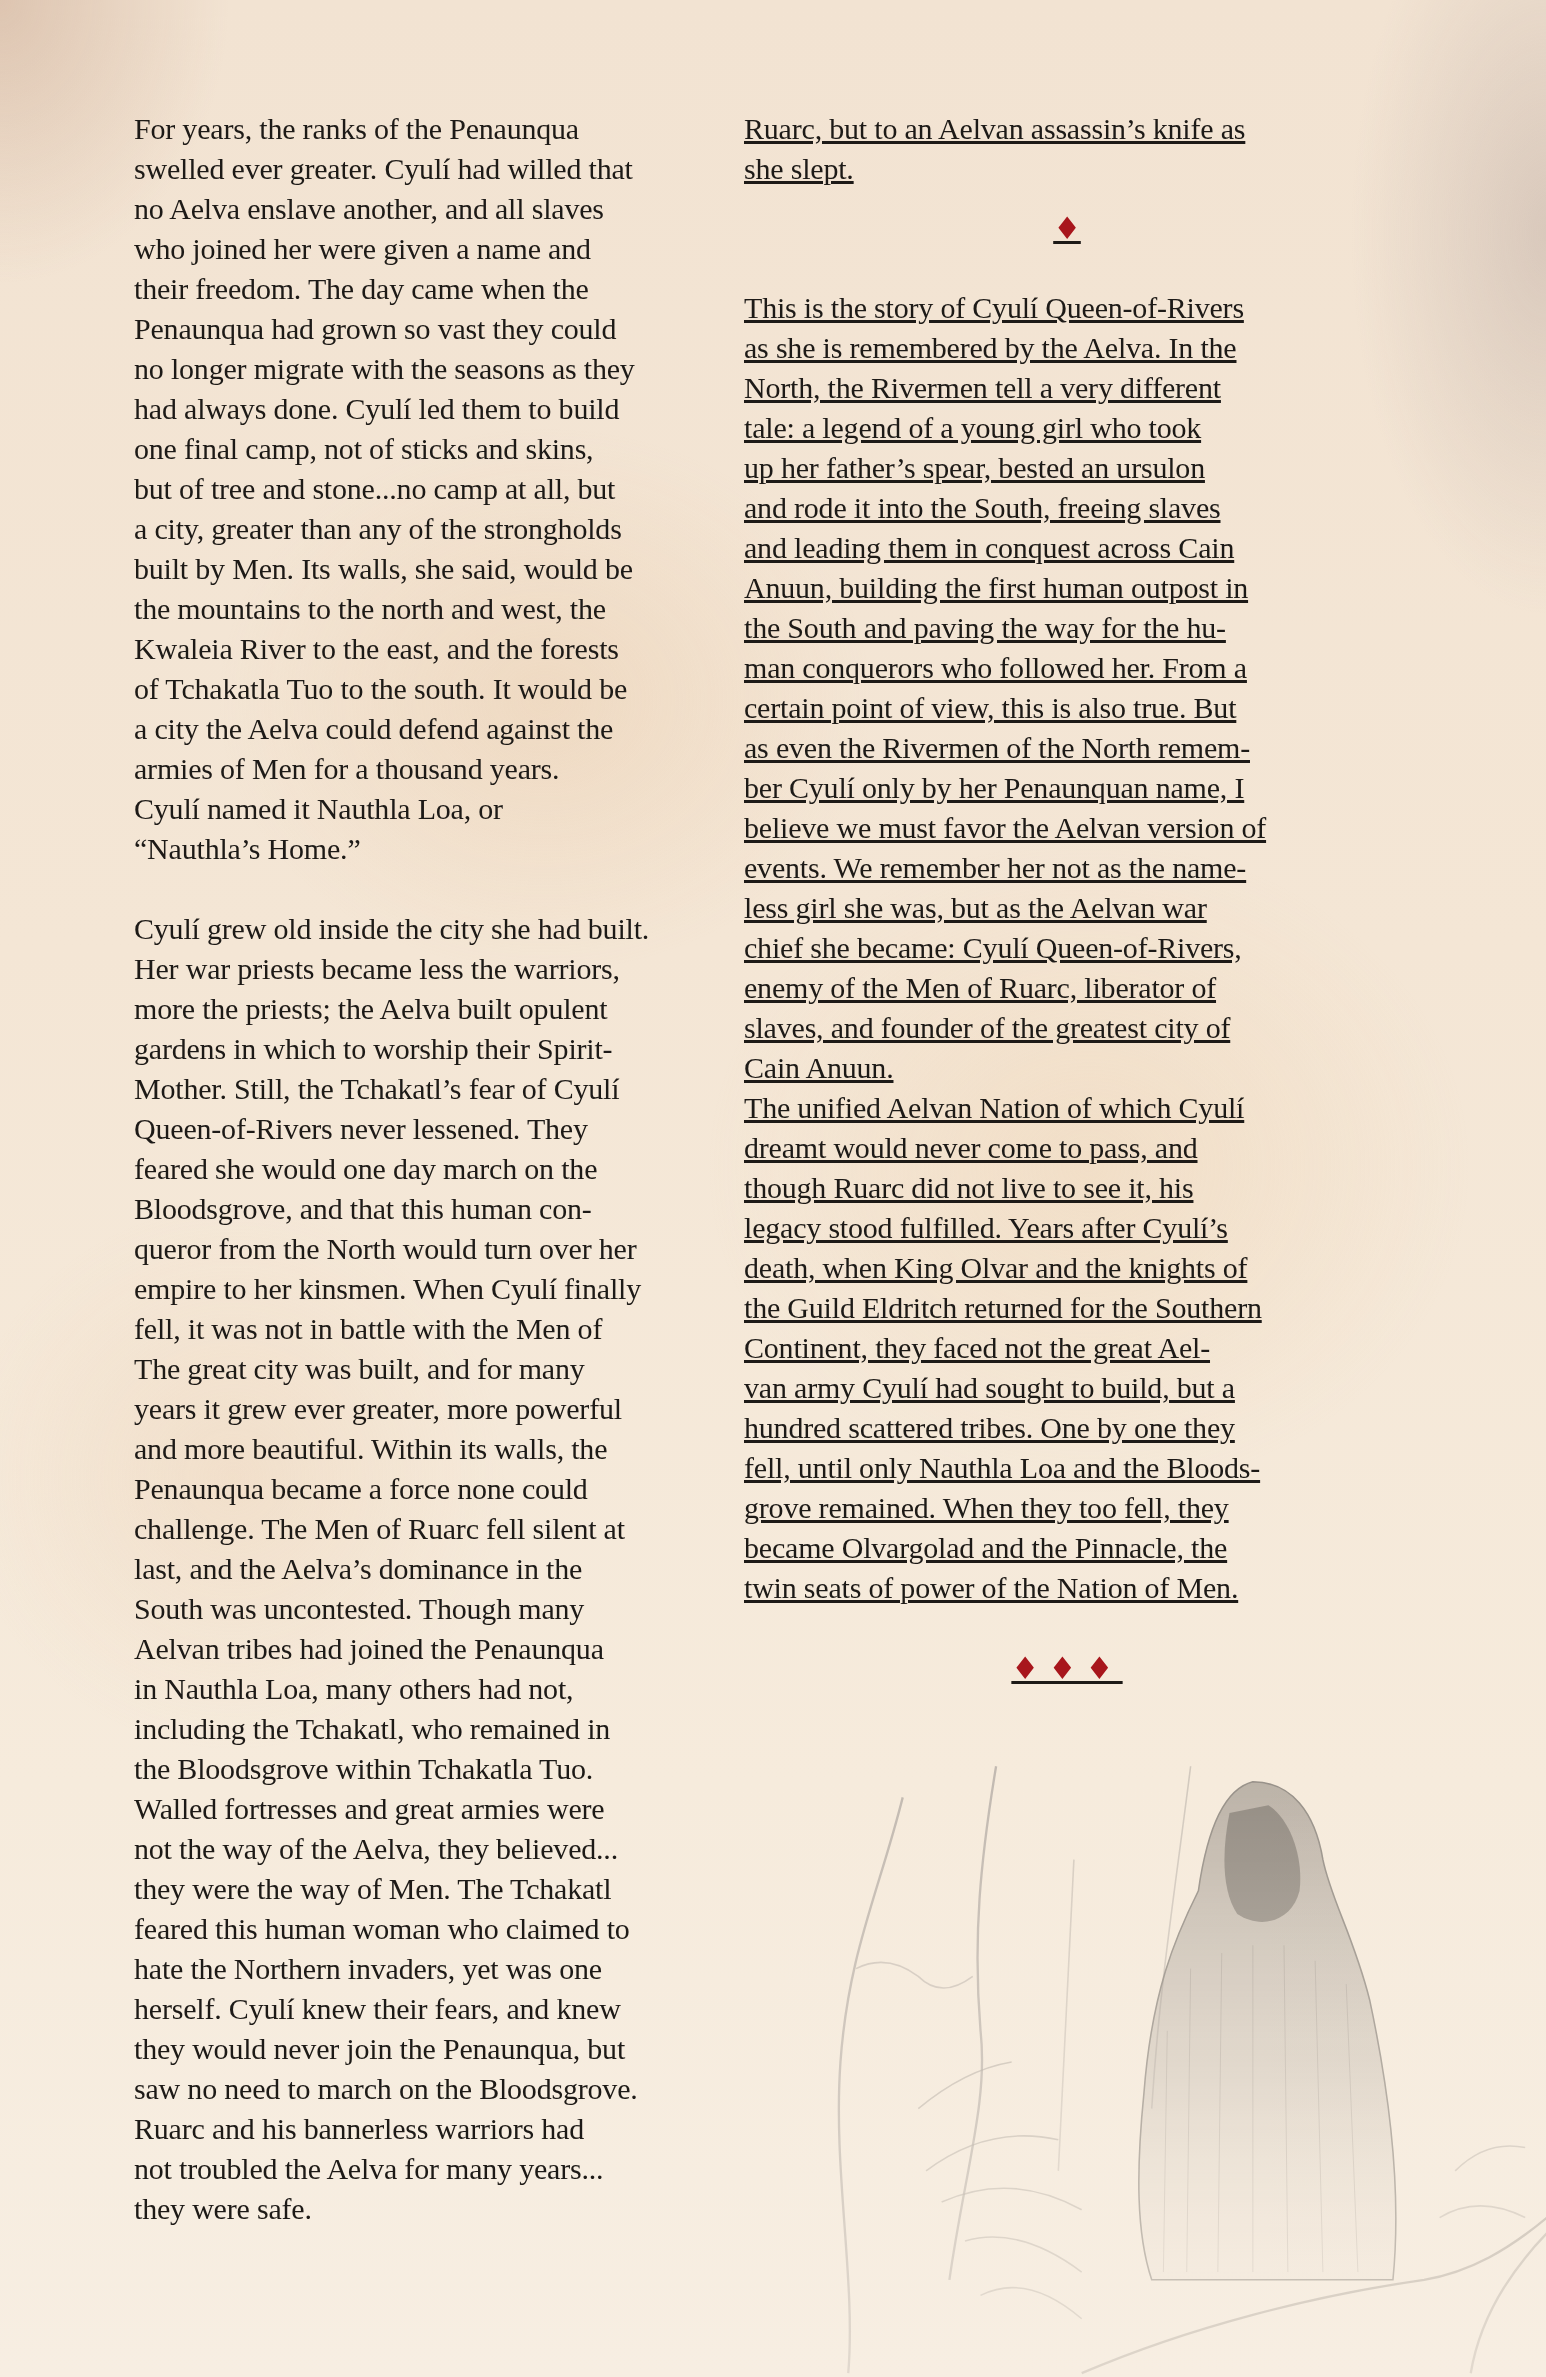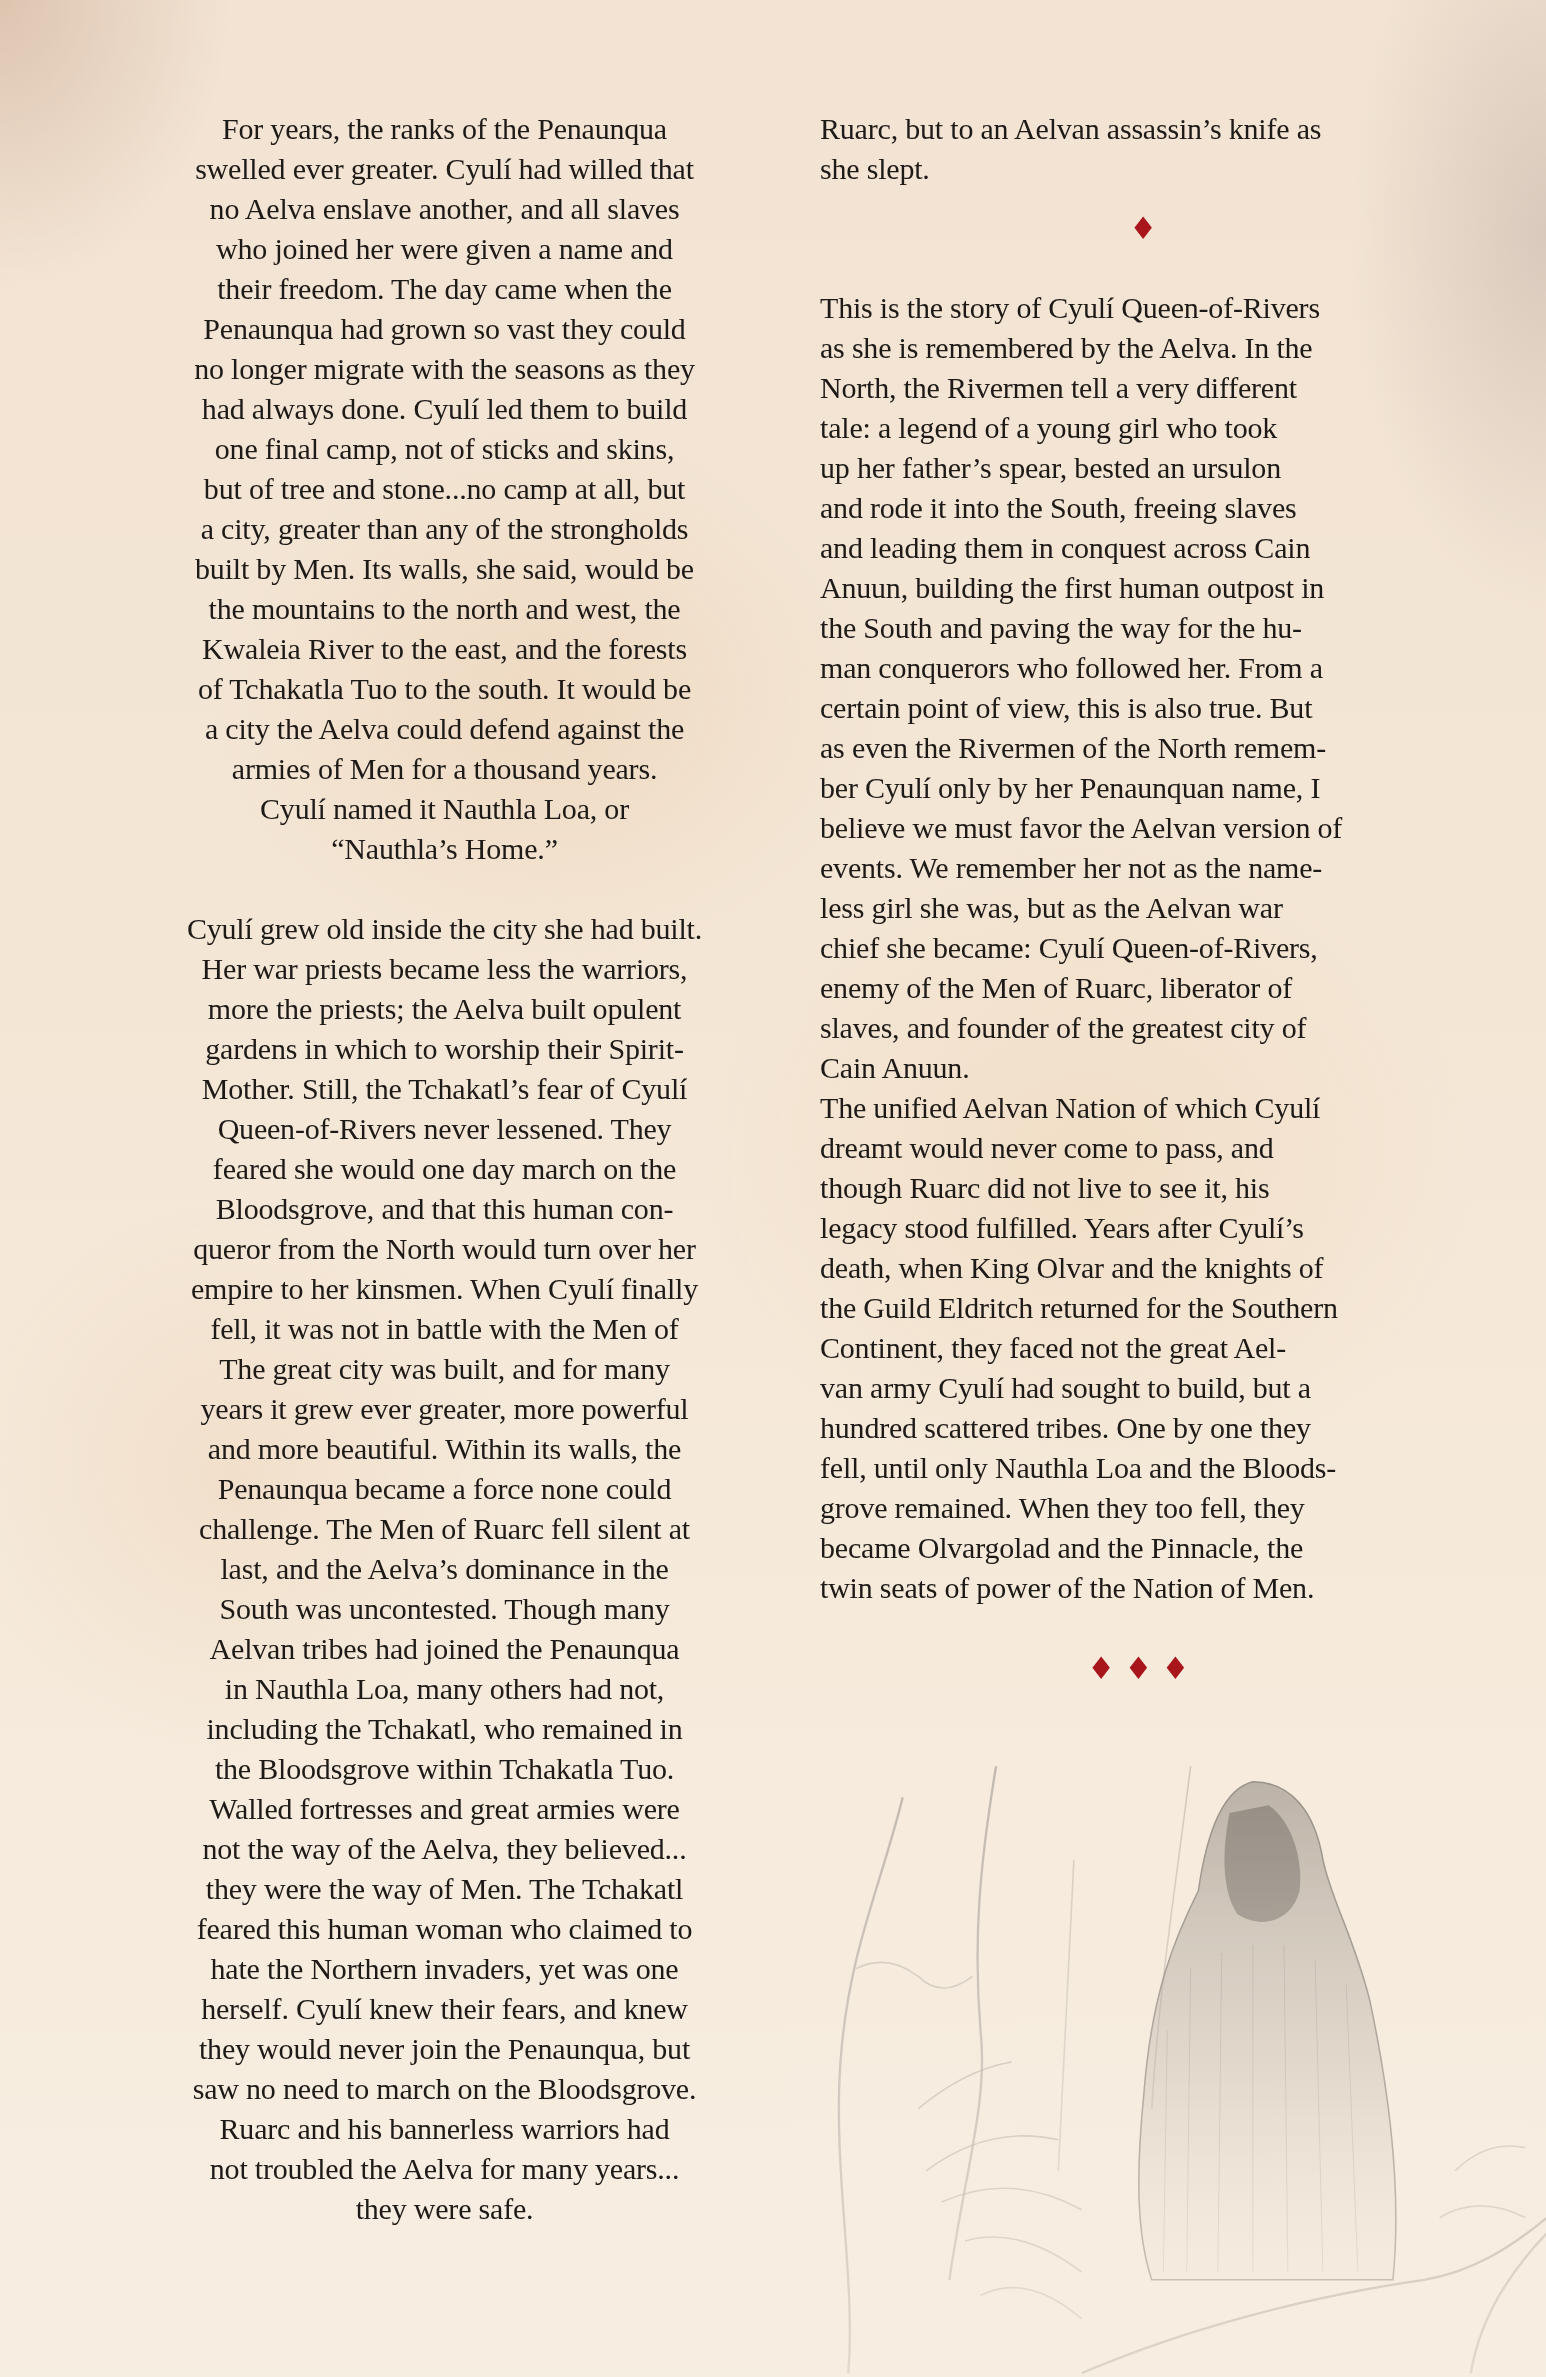--- a/index.html
+++ b/index.html
@@ -21,22 +21,22 @@
   .page { position: absolute; inset: 0; }
 
   .column {
     position: absolute;
     top: 109px;
     width: 653px;
     font-size: 30px;
     line-height: 40px;
     letter-spacing: -0.2px;
   }
-  .col-left { left: 118px; text-align: center; }
-  .col-right { left: 820px; width: 646px; }
+  .col-left { left: 134px; }
+  .col-right { left: 744px; width: 646px; text-decoration: underline; }
 
   .para { margin: 0 0 40px 0; white-space: pre-line; }
   .para.last { margin-bottom: 0; }
 
   .ornament {
     color: #a8161c;
     text-align: center;
     font-family: "DejaVu Sans", sans-serif;
     line-height: 40px;
     height: 40px;

